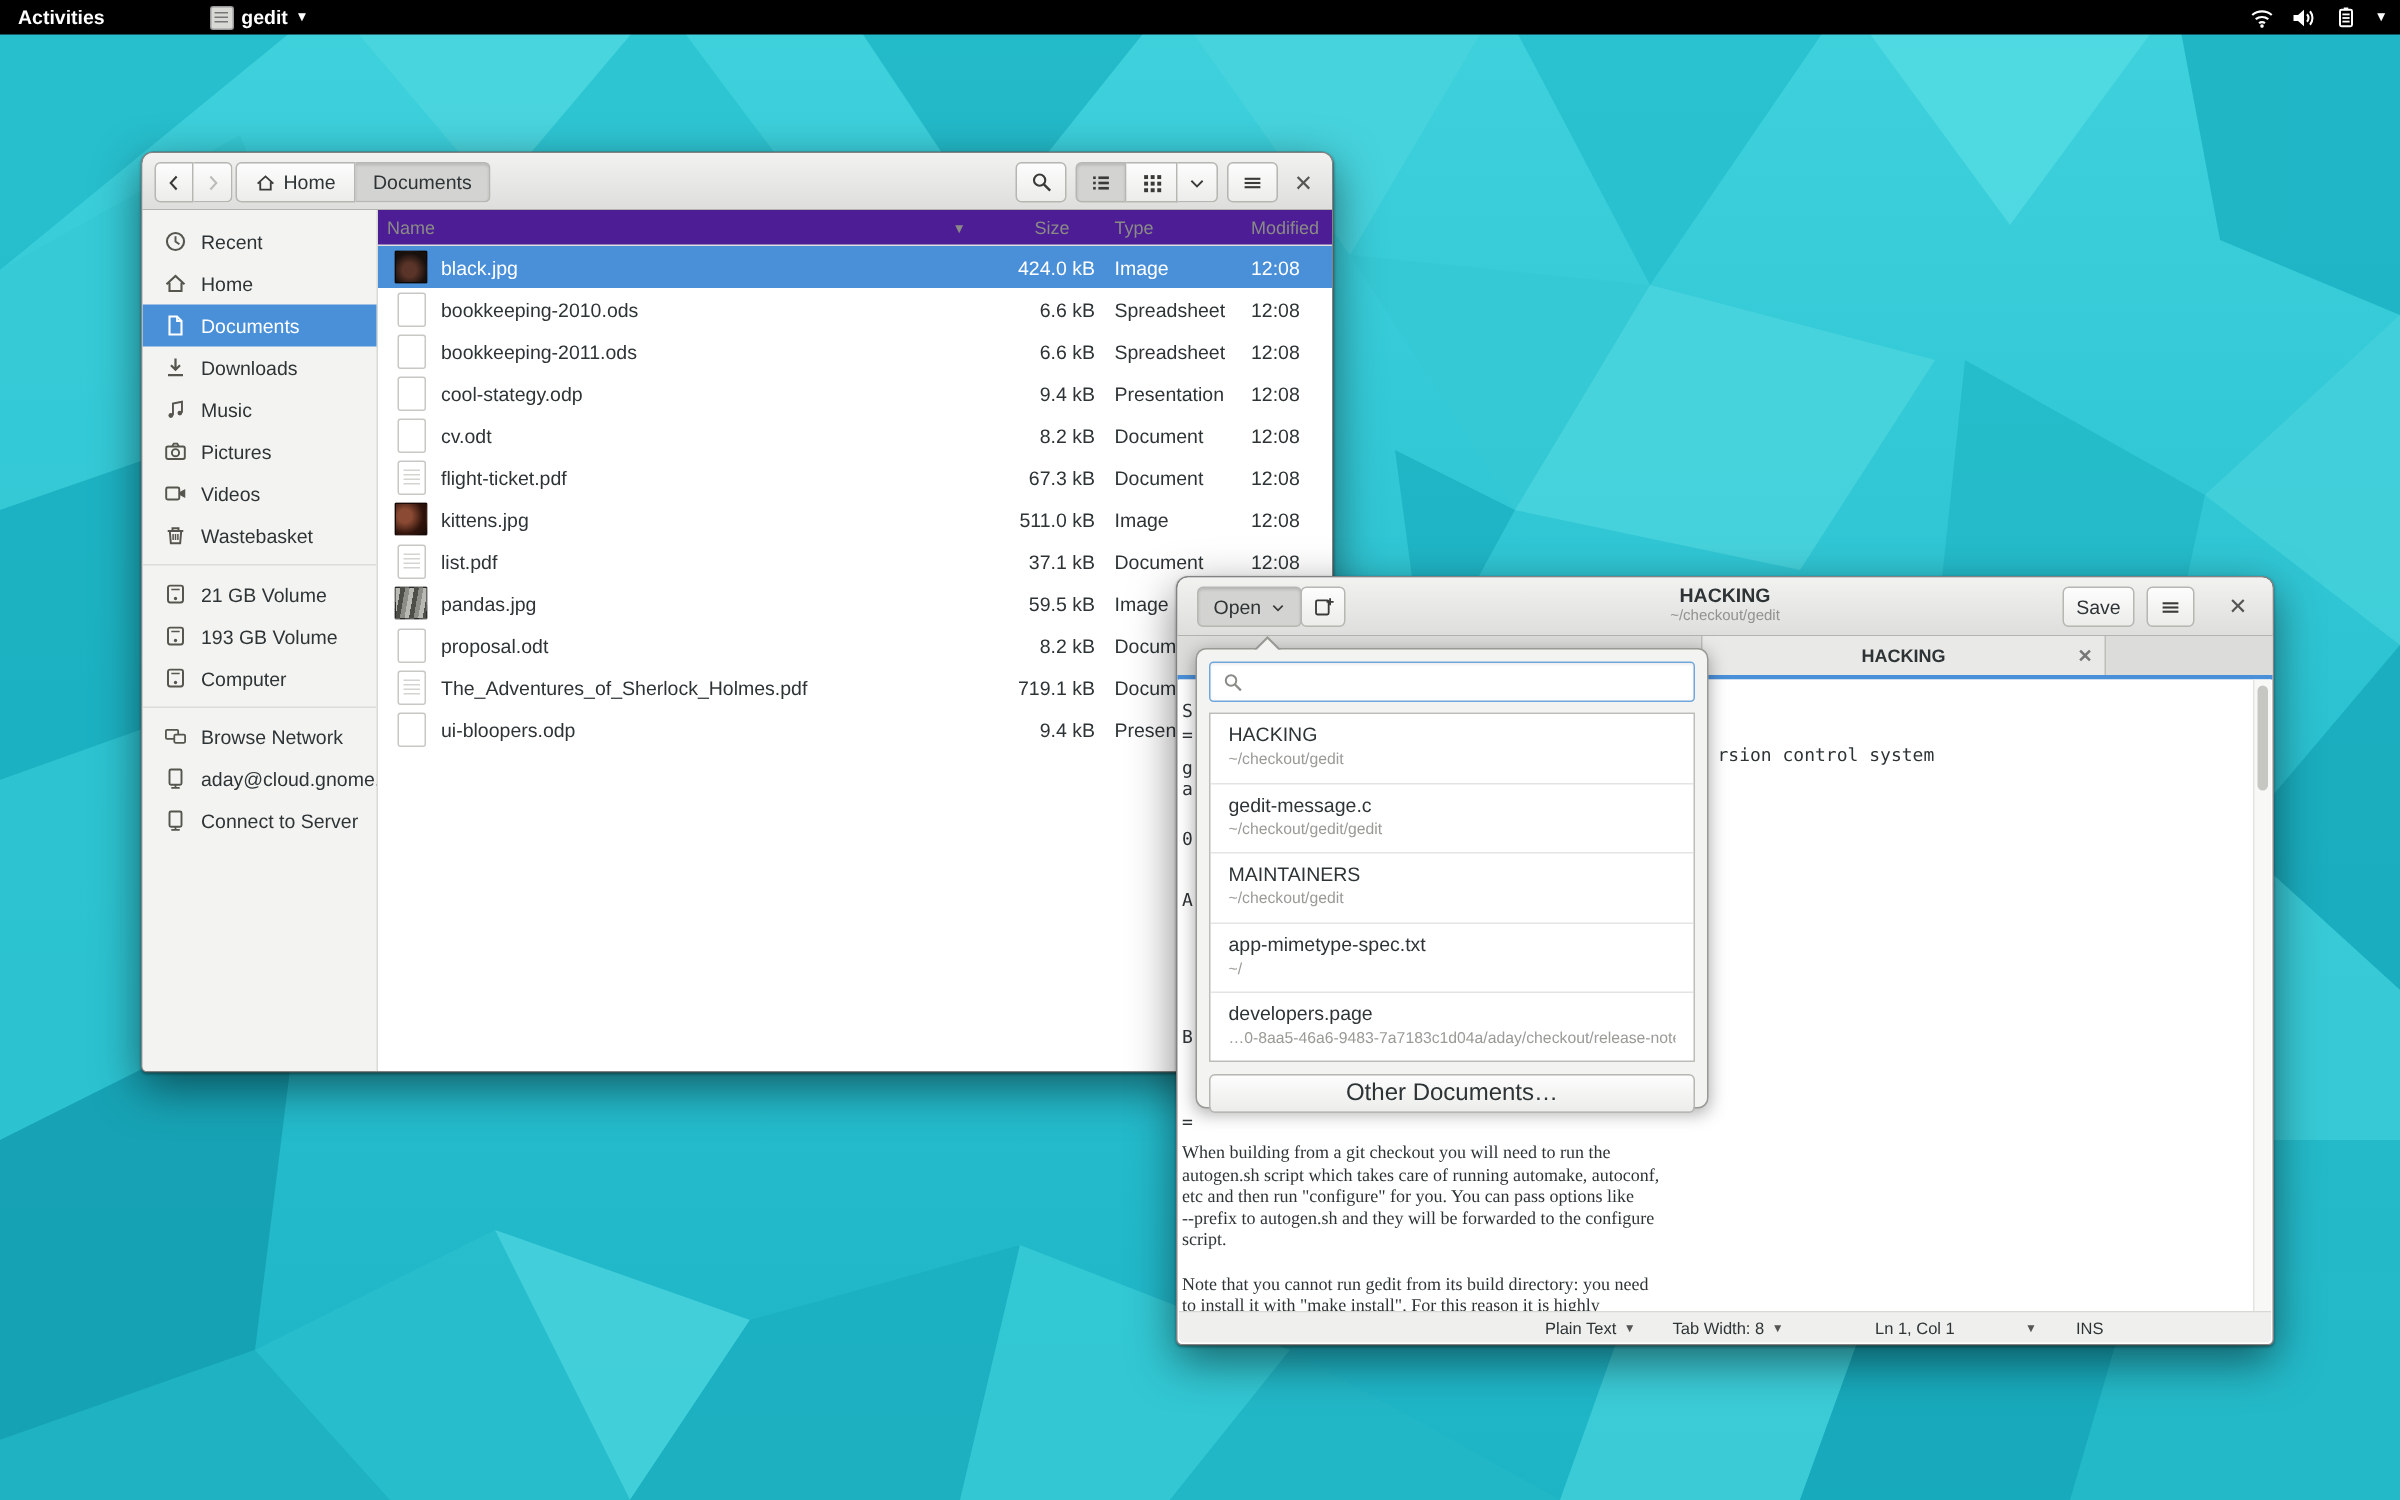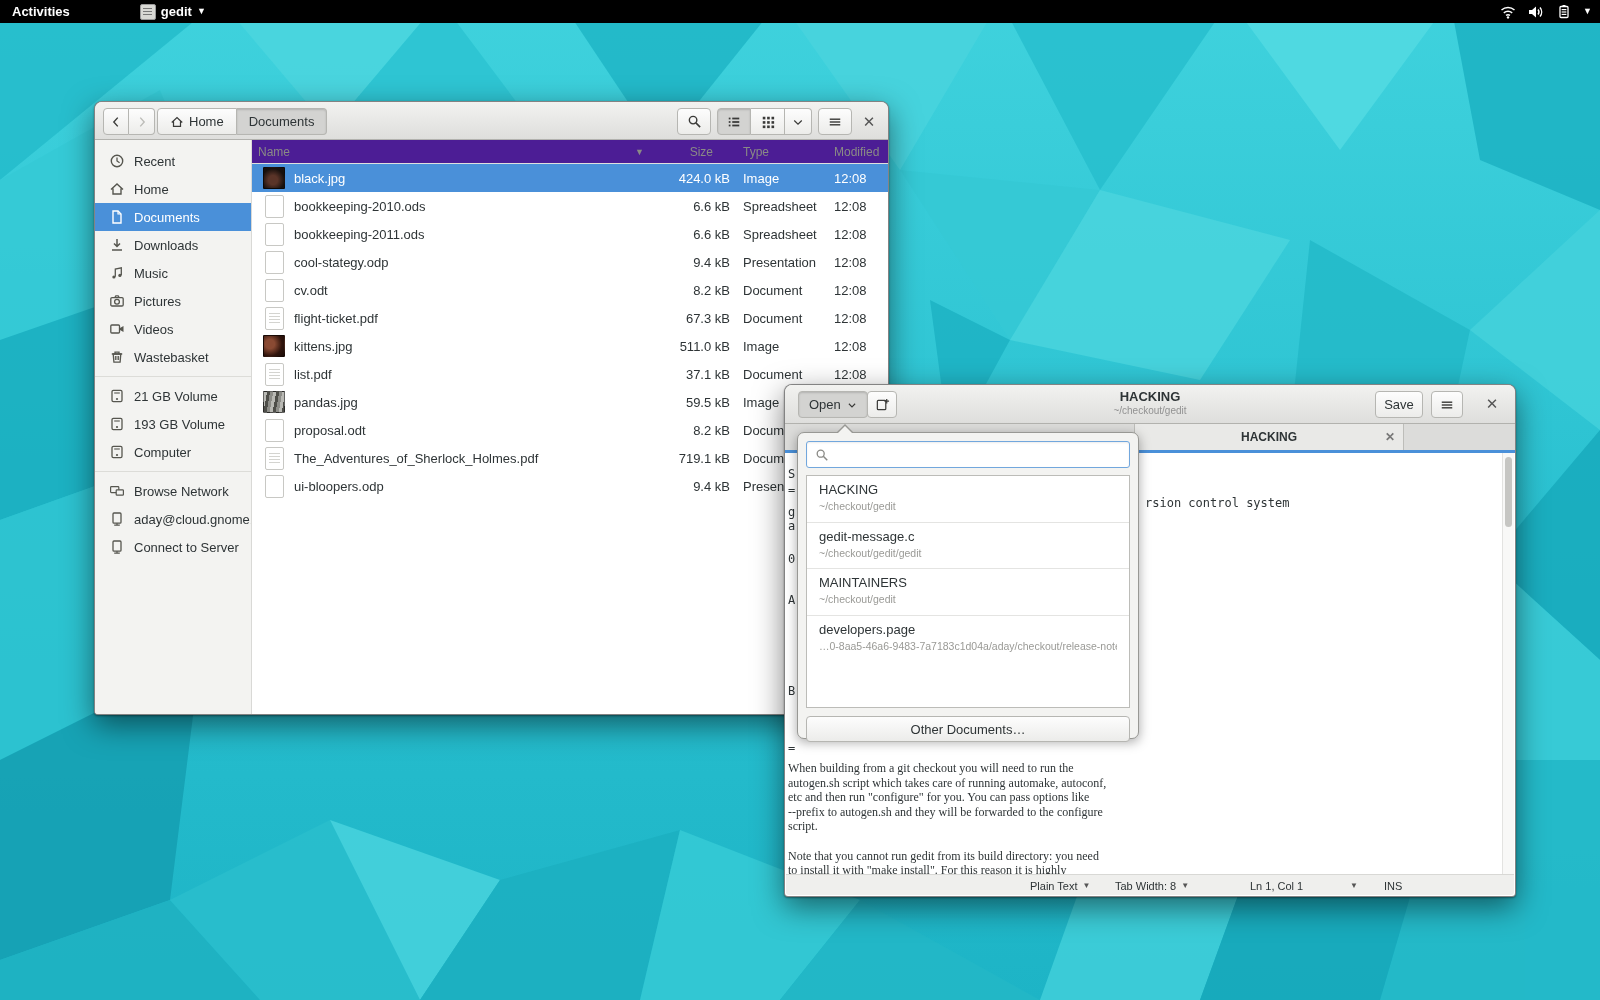--- a/index.html
+++ b/index.html
@@ -128,21 +128,21 @@
   #popover-arrow:after { content:""; position:absolute; left:-8px; top:1.5px; width:0; height:0;
       border-left:8px solid transparent; border-right:8px solid transparent; border-bottom:8px solid #f3f3f1; }
   #popover-search { display:flex; align-items:center; gap:7px; height:27px; background:#fff;
       border:1px solid #72a7dd; border-radius:3px; box-shadow:inset 0 1px 2px rgba(0,0,0,.08); padding:0 8px; }
   #popover-search input { border:none; outline:none; flex:1; font-size:13px; background:transparent; }
   #recent-list { margin-top:7px; background:#fff; border:1px solid #bcbcb8; height:233px; overflow:hidden; }
   .recent-item { padding:6px 12px 5px; cursor:pointer; border-bottom:1px solid #e4e4e2; height:46.5px; }
   .recent-item:last-child { border-bottom:none; }
   .recent-title { font-size:13px; color:#2e3436; }
   .recent-path { font-size:10.5px; color:#9a9a96; margin-top:3px; white-space:nowrap; overflow:hidden; }
-  #other-docs { margin-top:8px; height:26px; width:100%; font-size:13px; }
+  #other-docs { margin-top:8px; height:26px; width:100%; font-size:16px; }
 
   .icon svg, .btn svg { display:block; }
 </style>
 </head>
 <body>
 
 <svg id="wallpaper" viewBox="0 0 1600 1000" preserveAspectRatio="none">
   <defs>
     <linearGradient id="bg" x1="0" y1="0" x2="0" y2="1">
       <stop offset="0" stop-color="#3fd2dd"></stop>
@@ -628,20 +628,24 @@
       </div>
       <div class="recent-item">
         <div class="recent-title">gedit-message.c</div>
         <div class="recent-path">~/checkout/gedit/gedit</div>
       </div>
       <div class="recent-item">
         <div class="recent-title">MAINTAINERS</div>
         <div class="recent-path">~/checkout/gedit</div>
       </div>
       <div class="recent-item">
+        <div class="recent-title">app-mimetype-spec.txt</div>
+        <div class="recent-path">~/</div>
+      </div>
+      <div class="recent-item">
         <div class="recent-title">developers.page</div>
         <div class="recent-path">…0-8aa5-46a6-9483-7a7183c1d04a/aday/checkout/release-notes/help/C</div>
       </div>
     </div>
   <div class="btn" id="other-docs">Other Documents…</div>
 </div>
 
 <div id="topbar">
   <div class="tb-left">
     <div id="activities">Activities</div>

